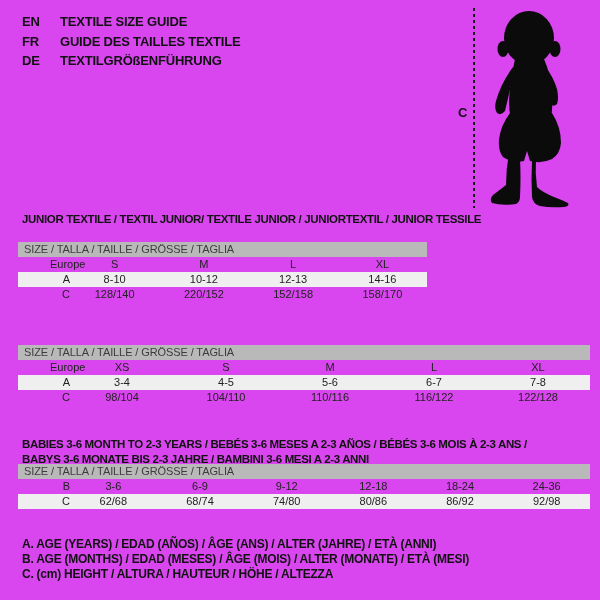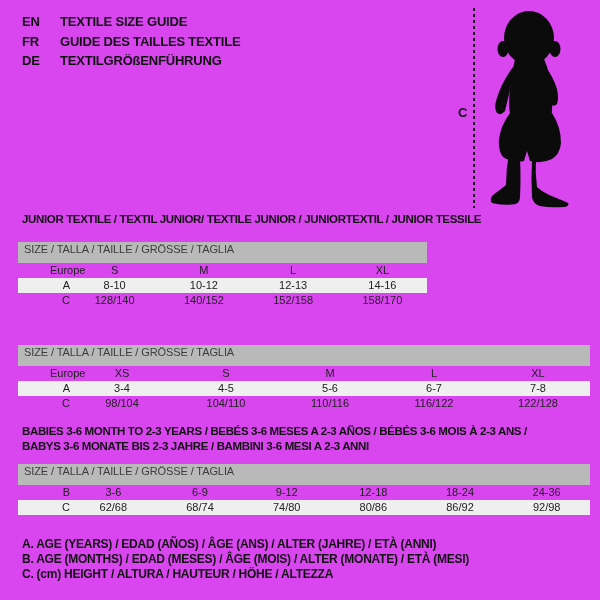--- a/index.html
+++ b/index.html
@@ -12,25 +12,25 @@
   .lang-row{display:grid;grid-template-columns:38px auto;font-weight:bold;
     font-size:13px;line-height:19.5px;letter-spacing:-0.2px;color:#111;}
   
   .height-line{position:absolute;left:473px;top:8px;width:2px;height:200px;
     background:repeating-linear-gradient(to bottom,#141414 0 3px,transparent 3px 6px);}
   .height-label{position:absolute;left:458px;top:105px;font-weight:bold;font-size:13px;color:#111;}
   .baby-svg{position:absolute;left:480px;top:9px;width:102px;height:200px;}
   
   .section-title{position:absolute;left:22px;font-weight:bold;font-size:11.5px;
     letter-spacing:-0.35px;color:#111;white-space:nowrap;}
-  .section-title.wrap{white-space:normal;line-height:15px;width:565px;}
+  .section-title.wrap{white-space:normal;line-height:15px;width:565px;margin-top:13px;}
   sub.small{font-size:8px;}
   
   .size-table{position:absolute;left:18px;}
-  .size-bar{height:21px;background:#b9b9b9;color:#3c3c3c;font-size:11px;line-height:15px;
+  .size-bar{height:15px;background:#b9b9b9;color:#3c3c3c;font-size:11px;line-height:15px;
     padding-left:6px;box-sizing:border-box;letter-spacing:-0.1px;}
   .trow{display:grid;height:15px;line-height:15px;font-size:11px;color:#222;}
   .t4{grid-template-columns:52px repeat(4,1fr);}
   .t5{grid-template-columns:52px repeat(5,1fr);}
   .t6{grid-template-columns:52px repeat(6,1fr);}
   .trow .rlabel{text-align:right;padding-left:4px;margin-left:28px;}
   .trow .cell{text-align:center;}
   .shaded{background:#efefef;}
   #table1{top:242px;width:409px;}
   #table2{top:345px;width:572px;}
@@ -91,21 +91,21 @@
     <div class="trow t4 shaded">
       <span class="rlabel">A</span>
       <span class="cell">8-10</span>
       <span class="cell">10-12</span>
       <span class="cell">12-13</span>
       <span class="cell">14-16</span>
     </div>
     <div class="trow t4">
       <span class="rlabel">C</span>
       <span class="cell">128/140</span>
-      <span class="cell">140/152</span>
+      <span class="cell">220/152</span>
       <span class="cell">152/158</span>
       <span class="cell">158/170</span>
     </div>
   </div>
 
   <div class="size-table" id="table2">
     <div class="size-bar">SIZE / TALLA / TAILLE / GRÖSSE / TAGLIA</div>
     <div class="trow t5">
       <span class="rlabel">Europe</span>
       <span class="cell">XS</span>

